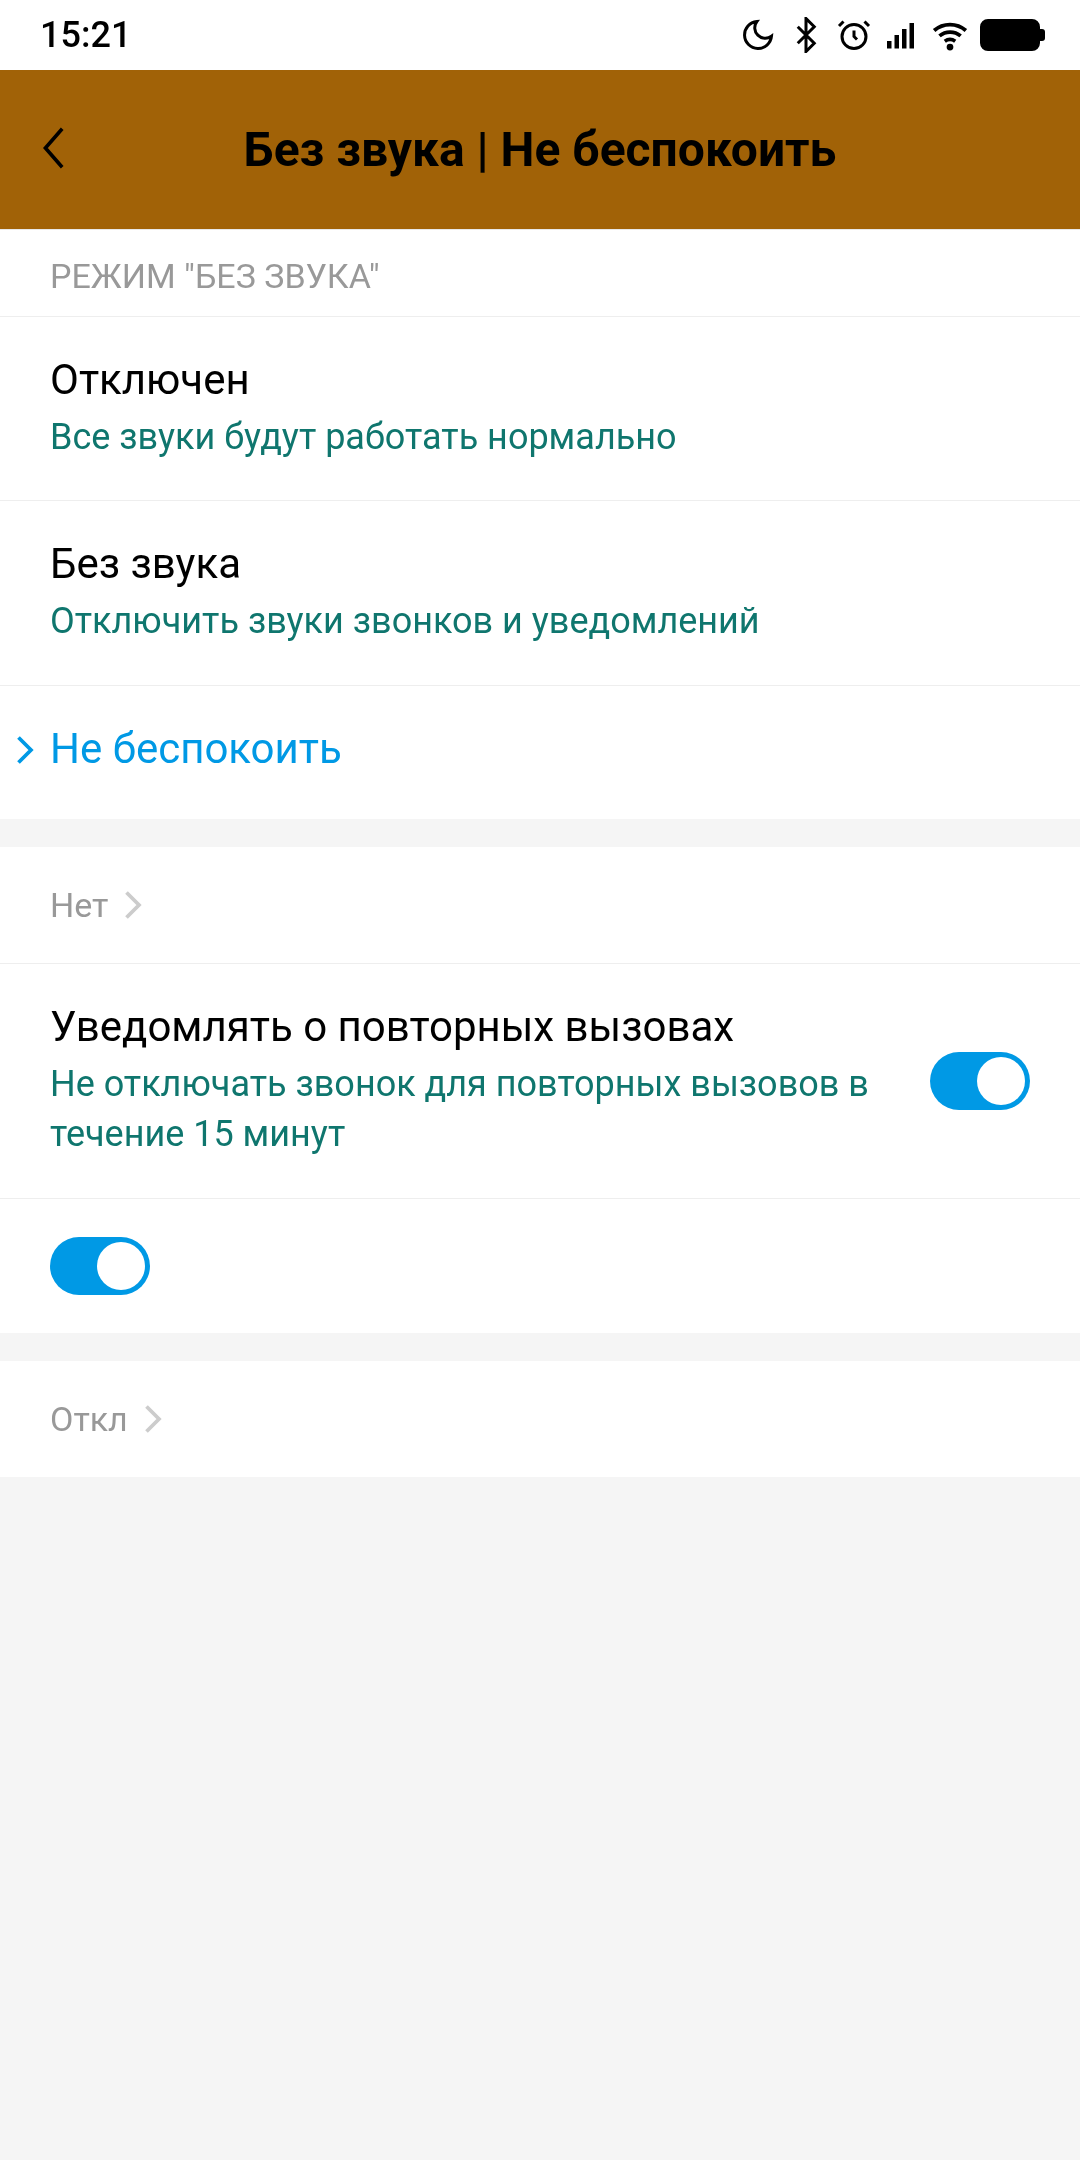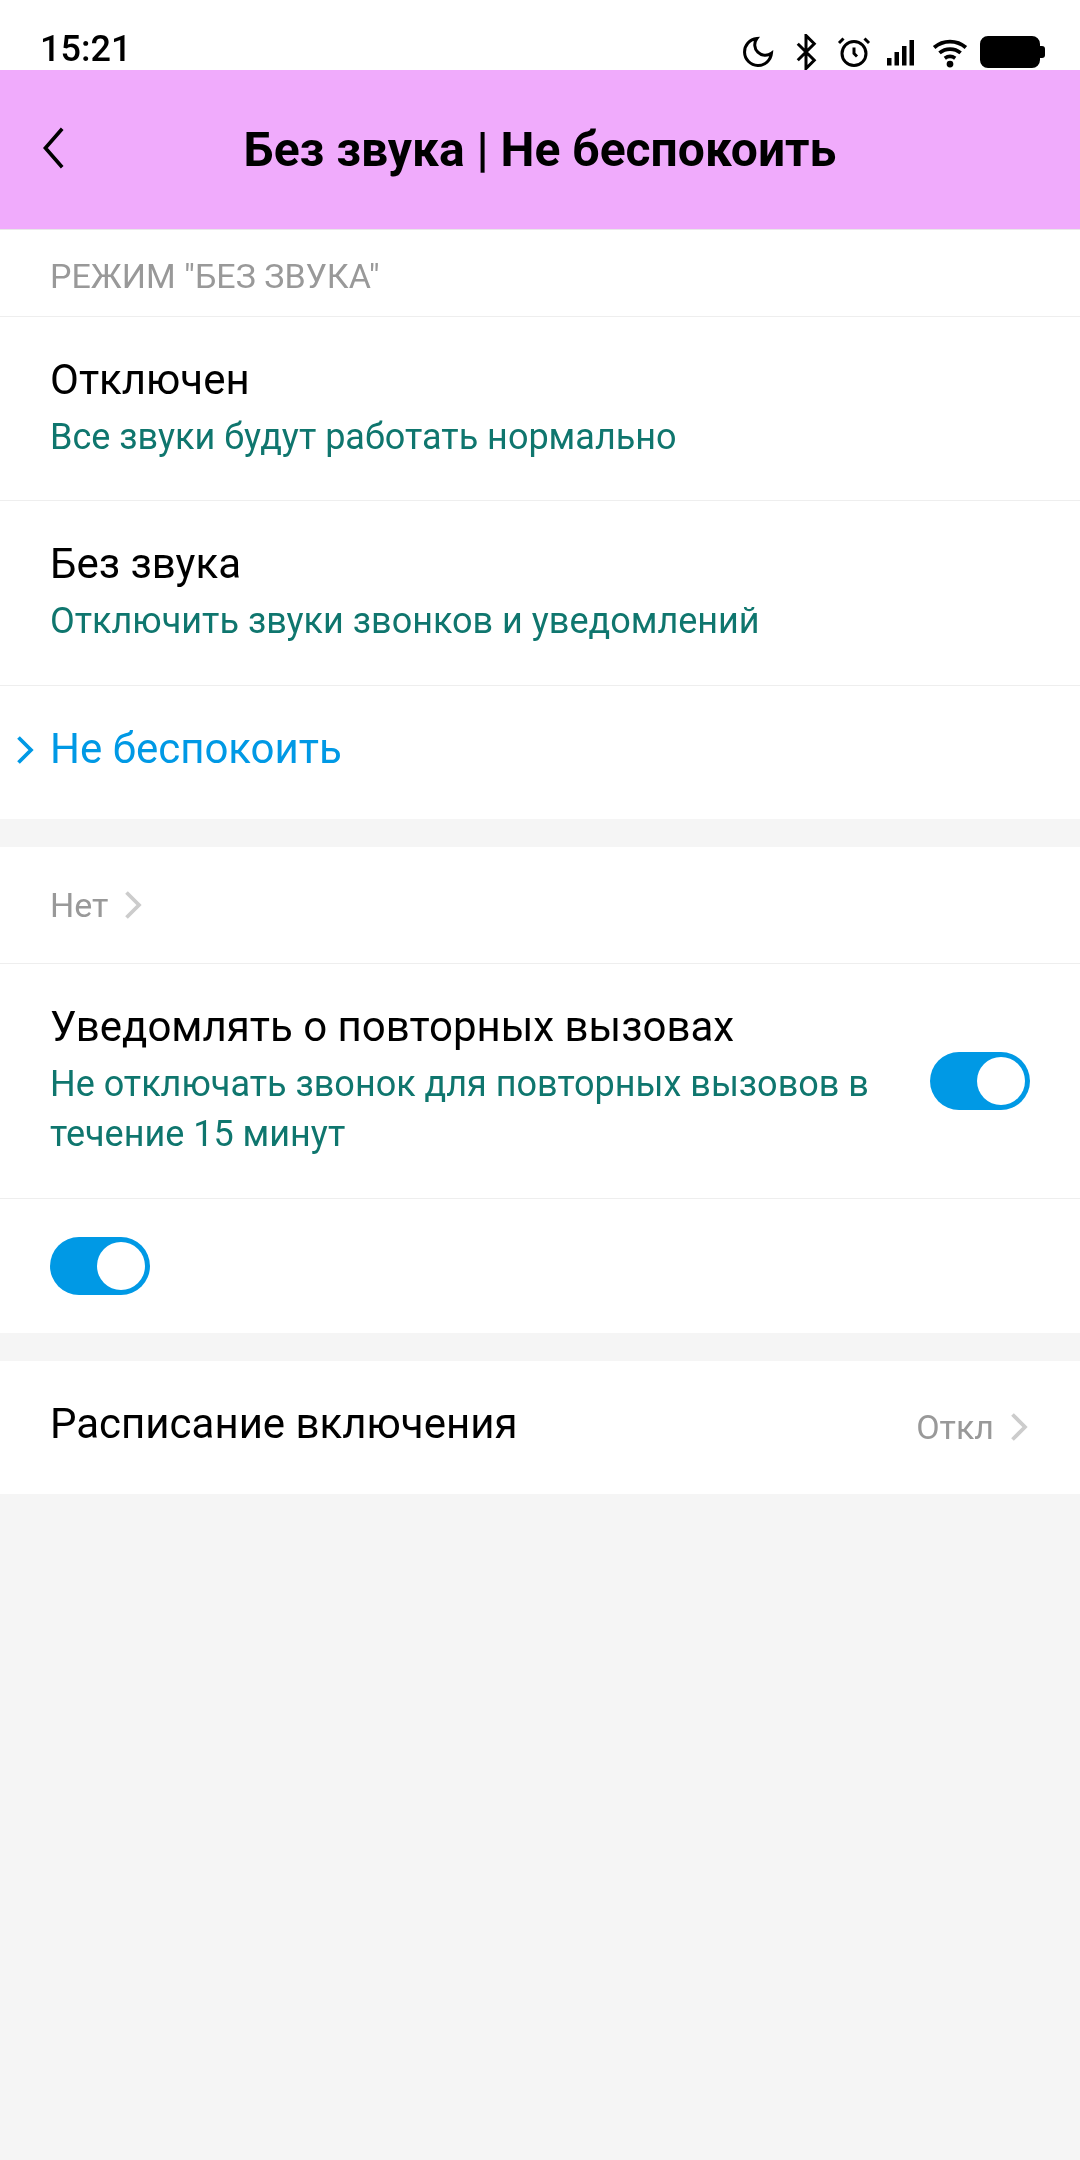--- a/index.html
+++ b/index.html
@@ -11,40 +11,40 @@
     body {
       width: 1080px;
       height: 2160px;
       background: #f5f5f5;
       position: relative;
     }
     .status-bar {
       height: 70px;
       background: #fff;
       display: flex;
-      align-items: flex-end;
+      align-items: center;
       justify-content: space-between;
       padding: 0 40px;
     }
     .status-time {
       font-size: 36px;
       font-weight: 500;
       color: #000;
     }
     .status-icons {
       display: flex;
       align-items: center;
       gap: 12px;
     }
     .status-icons svg {
       width: 36px;
       height: 36px;
     }
     .header {
-      background: #f0abfc;
+      background: #a16207;
       height: 160px;
       display: flex;
       align-items: center;
       padding: 0 40px;
       position: relative;
       border-bottom: 1px solid #e8e8e8;
     }
     .back-btn {
       position: absolute;
       left: 40px;
@@ -231,21 +231,18 @@
 
   <div class="item">
     <div class="toggle">
       <div class="toggle-knob"></div>
     </div>
   </div>
 </div>
 
 <div class="section">
   <div class="item">
-    <div class="item-content">
-      <div class="item-title">Расписание включения</div>
-    </div>
     <span class="item-value">Откл</span>
     <svg class="chevron" width="20" height="32" viewBox="0 0 16 24" fill="none" stroke="#ccc" stroke-width="3">
         <path d="M2 2l10 10L2 22"></path>
       </svg>
   </div>
 </div>
 
 </body></html>

